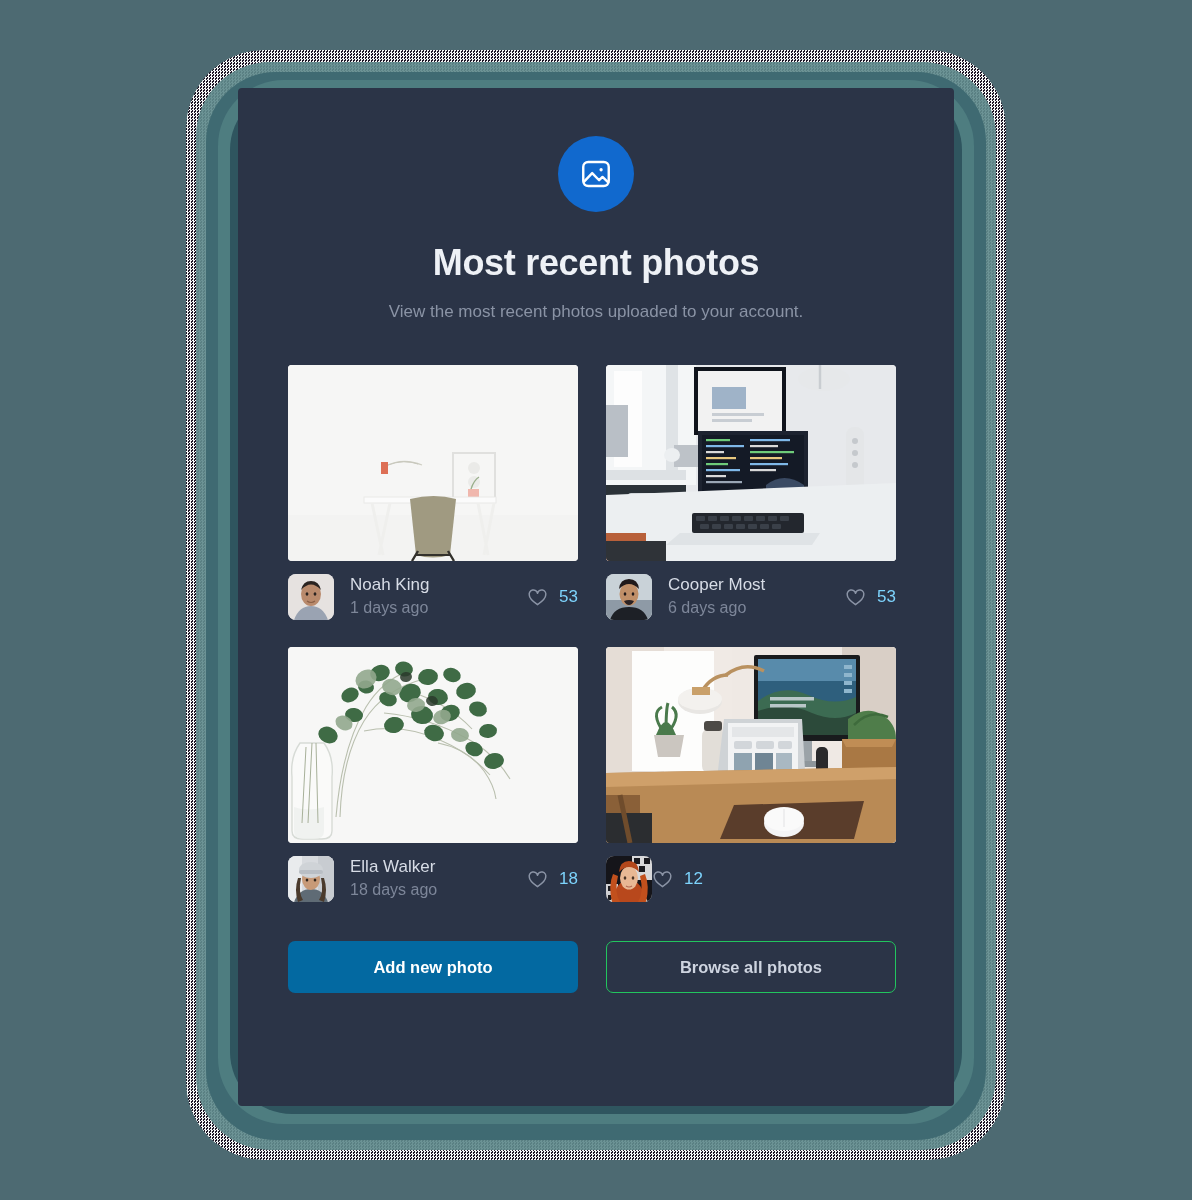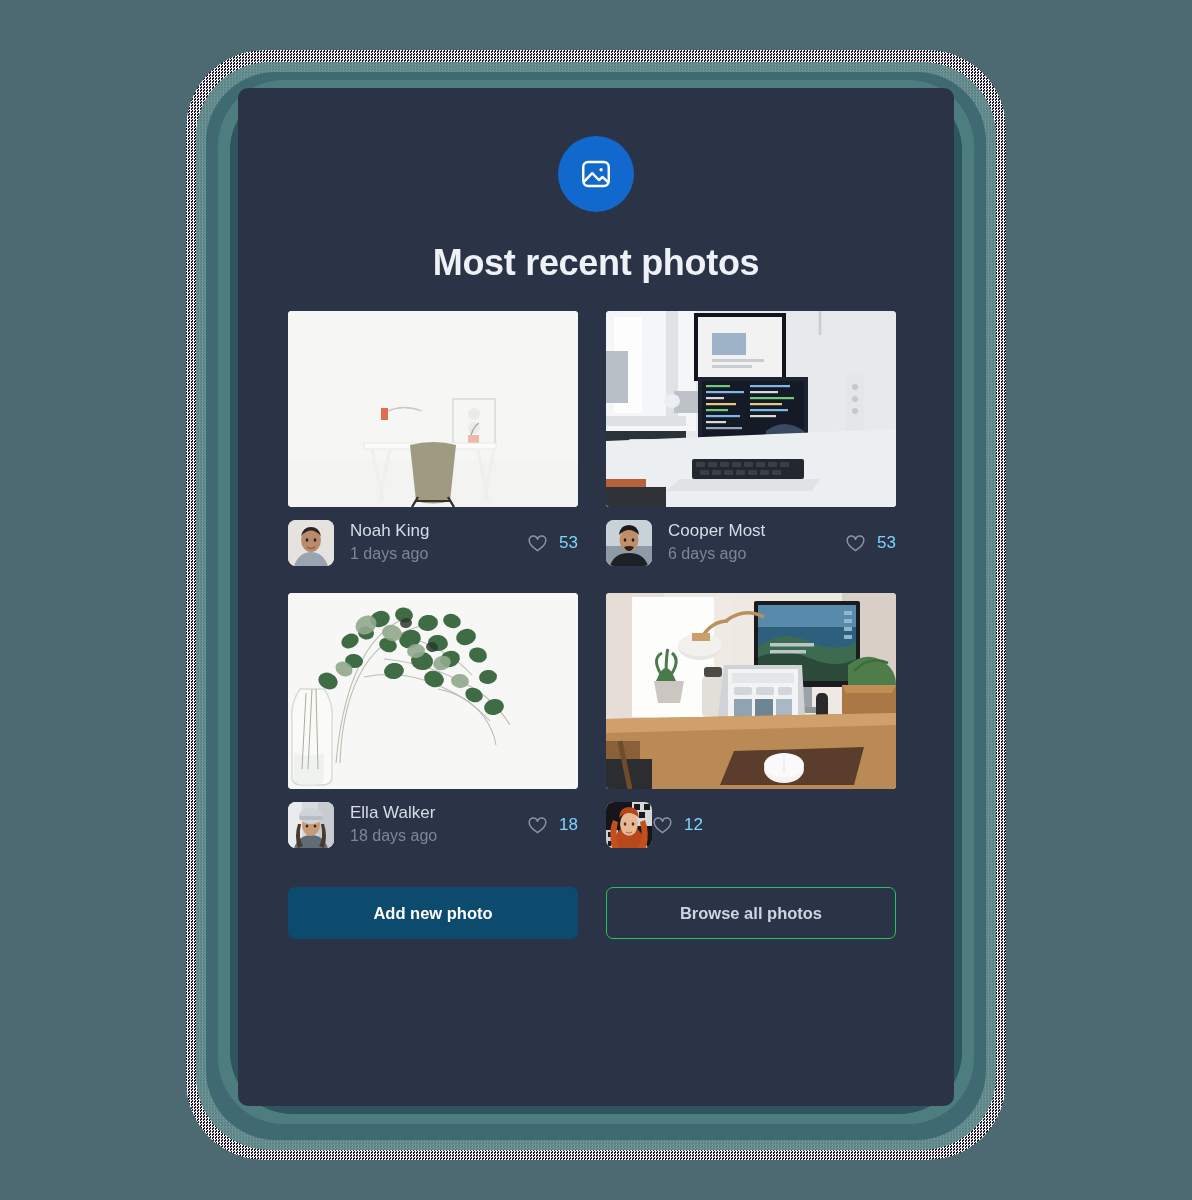--- a/index.html
+++ b/index.html
@@ -71,21 +71,21 @@
     background: #2f555f;
   }
 
   
   .card {
     position: absolute;
     left: 238px; top: 88px;
     width: 716px;
     height: 1018px;
     background: #2b3447;
-    border-radius: 10px;
+    border-radius: 4px;
     padding: 48px 50px 0 50px;
   }
 
   .badge {
     width: 76px; height: 76px;
     border-radius: 50%;
     background: #1169ce;
     margin: 0 auto;
     display: flex;
     align-items: center;
@@ -105,21 +105,21 @@
 
   .subtitle {
     margin-top: 18px;
     text-align: center;
     font-size: 17px;
     color: #8a93a5;
   }
 
   
   .grid {
-    margin-top: 27px;
+    margin-top: 43px;
     display: grid;
     grid-template-columns: 290px 290px;
     column-gap: 28px;
     row-gap: 26px;
   }
 
   .photo-card { width: 290px; }
 
   .thumb {
     width: 290px;
@@ -195,21 +195,21 @@
     font-weight: bold;
     display: flex;
     align-items: center;
     justify-content: center;
     cursor: pointer;
     border: none;
     font-family: "Liberation Sans", sans-serif;
   }
 
   .btn-primary {
-    background: #0c4a6e;
+    background: #0369a1;
     color: #ffffff;
   }
 
   .btn-secondary {
     background: transparent;
     color: #ced4e0;
     border: 1px solid #22c55e;
   }
 </style>
 </head>
@@ -229,20 +229,21 @@
     <span>
       <svg width="34" height="34" viewBox="0 0 24 24" fill="none" stroke="#ffffff" stroke-width="1.7" stroke-linecap="round" stroke-linejoin="round">
         <rect x="3" y="3.5" width="18" height="17" rx="3.5"></rect>
         <circle cx="15.6" cy="9" r="1.15" fill="#ffffff" stroke="none"></circle>
         <path d="M3.6 17.4 L9.3 11.4 L14.2 16.4 L16.6 14.1 L20.6 17.9"></path>
       </svg>
     </span>
   </div>
 
   <div class="title">Most recent photos</div>
+  <div class="subtitle">View the most recent photos uploaded to your account.</div>
 
   <div class="grid">
 
     <div class="photo-card">
       <div class="thumb">
         <svg viewBox="0 0 290 196" preserveAspectRatio="xMidYMid slice">
           <rect width="290" height="196" fill="#f3f3f2"></rect>
           <rect x="0" y="0" width="290" height="150" fill="#f6f6f5"></rect>
           <rect x="165" y="88" width="42" height="46" fill="none" stroke="#e0e0de" stroke-width="2"></rect>
           <circle cx="186" cy="103" r="6" fill="#eaeae8"></circle>

